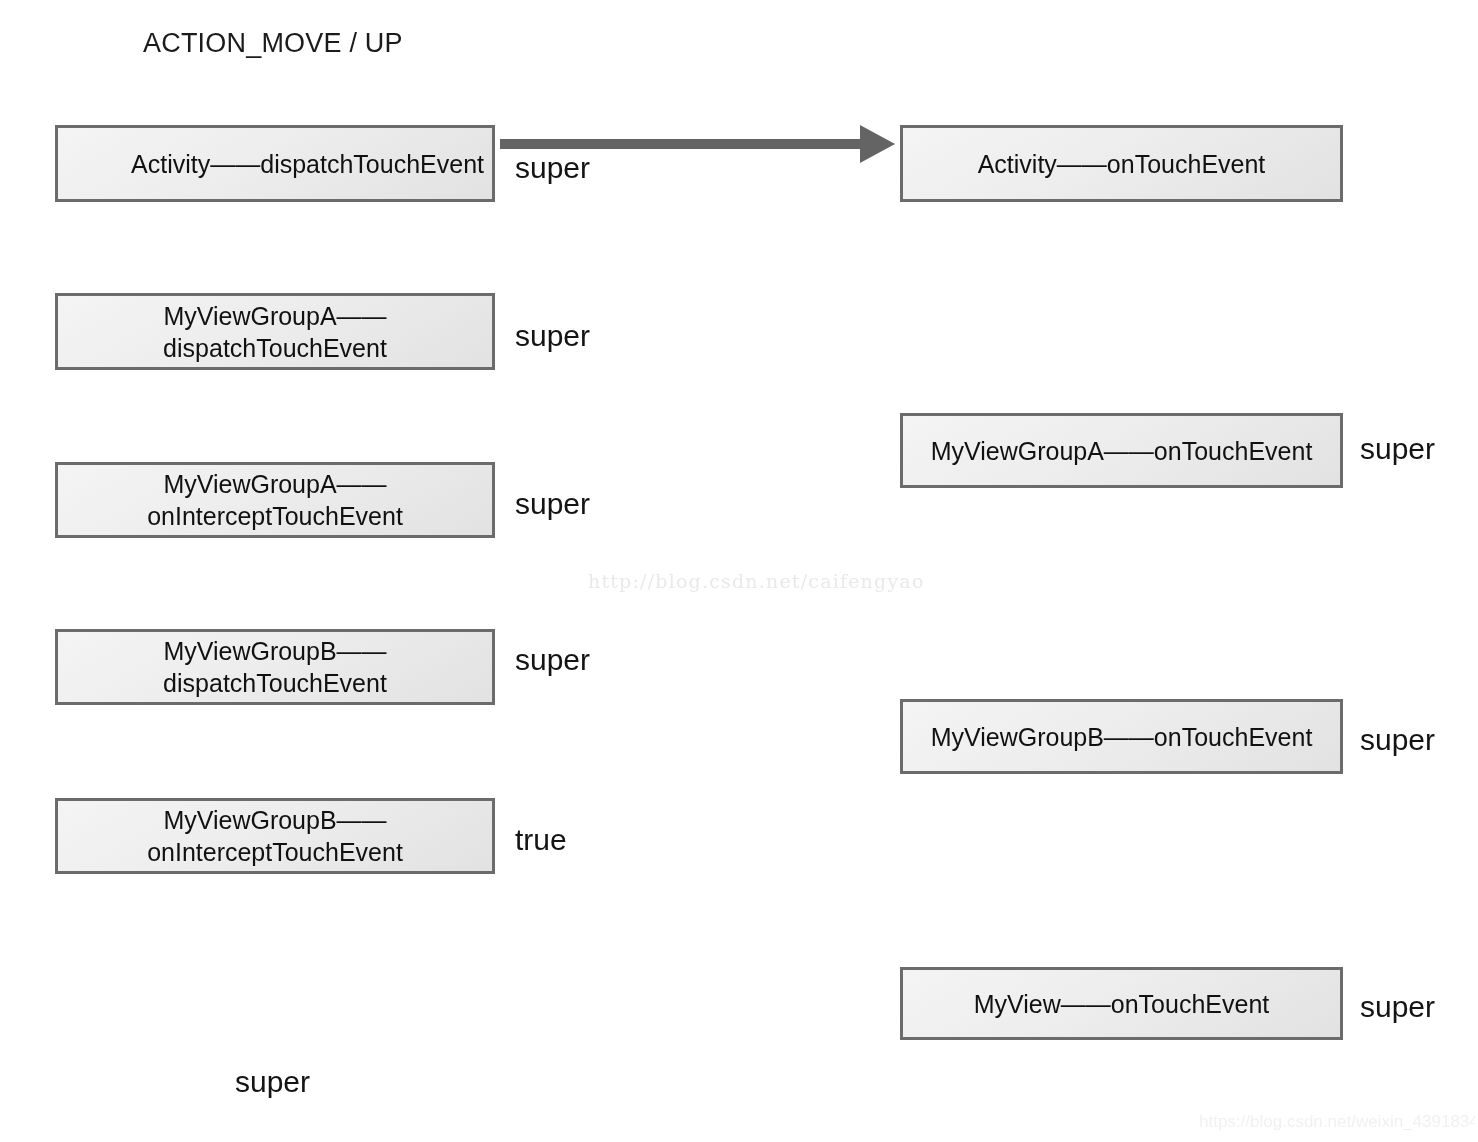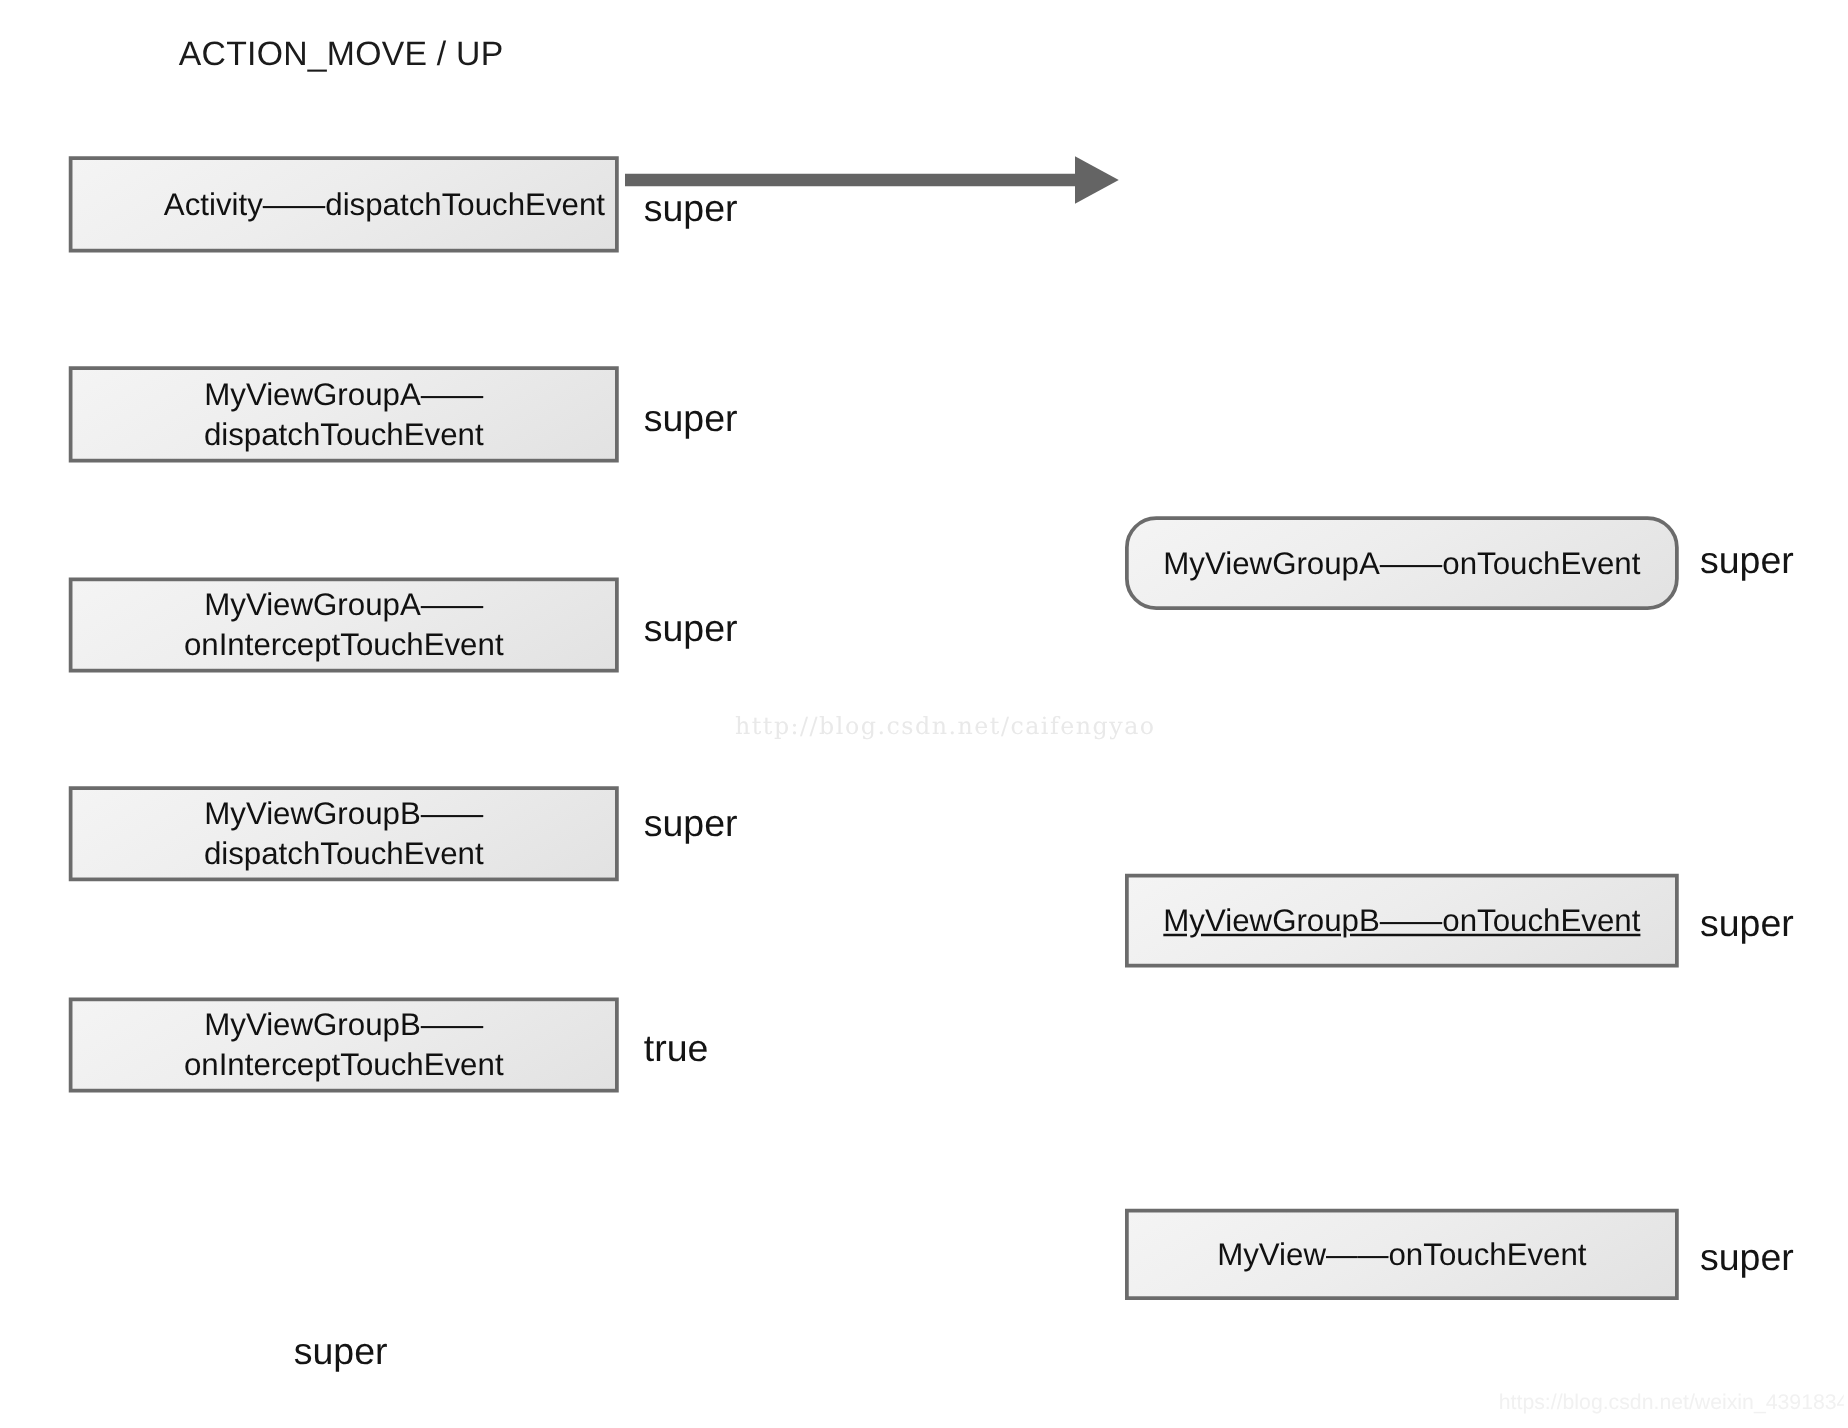--- a/index.html
+++ b/index.html
@@ -89,45 +89,48 @@
 
   <div class="node" style="left:55px; top:125px; width:440px; height:77px;justify-content:flex-end;">
     <span class="lbl">Activity——dispatchTouchEvent</span>
   </div>
 
   <div class="arrow-shaft" style="left:500px; top:139px; width:362px; height:10px;"></div>
   <div class="arrow-head" style="left:860px; top:125px;"></div>
 
   <div class="edge-label" style="left:515px; top:151px;">super</div>
 
+  <div class="node" style="left:900px; top:125px; width:443px; height:77px;">
+    <span class="lbl">Activity——onTouchEvent</span>
+  </div>
 
   <div class="node" style="left:55px; top:293px; width:440px; height:77px;">
     <span class="lbl">MyViewGroupA——
 dispatchTouchEvent</span>
   </div>
   <div class="edge-label" style="left:515px; top:319px;">super</div>
 
-  <div class="node" style="left:900px; top:413px; width:443px; height:75px;border-radius:25px;">
+  <div class="node" style="left:900px; top:413px; width:443px; height:75px;">
     <span class="lbl">MyViewGroupA——onTouchEvent</span>
   </div>
   <div class="edge-label" style="left:1360px; top:432px;">super</div>
 
   <div class="node" style="left:55px; top:462px; width:440px; height:76px;">
     <span class="lbl">MyViewGroupA——
 onInterceptTouchEvent</span>
   </div>
   <div class="edge-label" style="left:515px; top:487px;">super</div>
 
   <div class="node" style="left:55px; top:629px; width:440px; height:76px;">
     <span class="lbl">MyViewGroupB——
 dispatchTouchEvent</span>
   </div>
   <div class="edge-label" style="left:515px; top:643px;">super</div>
 
-  <div class="node" style="left:900px; top:699px; width:443px; height:75px;text-decoration:underline;">
+  <div class="node" style="left:900px; top:699px; width:443px; height:75px;">
     <span class="lbl">MyViewGroupB——onTouchEvent</span>
   </div>
   <div class="edge-label" style="left:1360px; top:723px;">super</div>
 
   <div class="node" style="left:55px; top:798px; width:440px; height:76px;">
     <span class="lbl">MyViewGroupB——
 onInterceptTouchEvent</span>
   </div>
   <div class="edge-label" style="left:515px; top:823px;">true</div>
 

